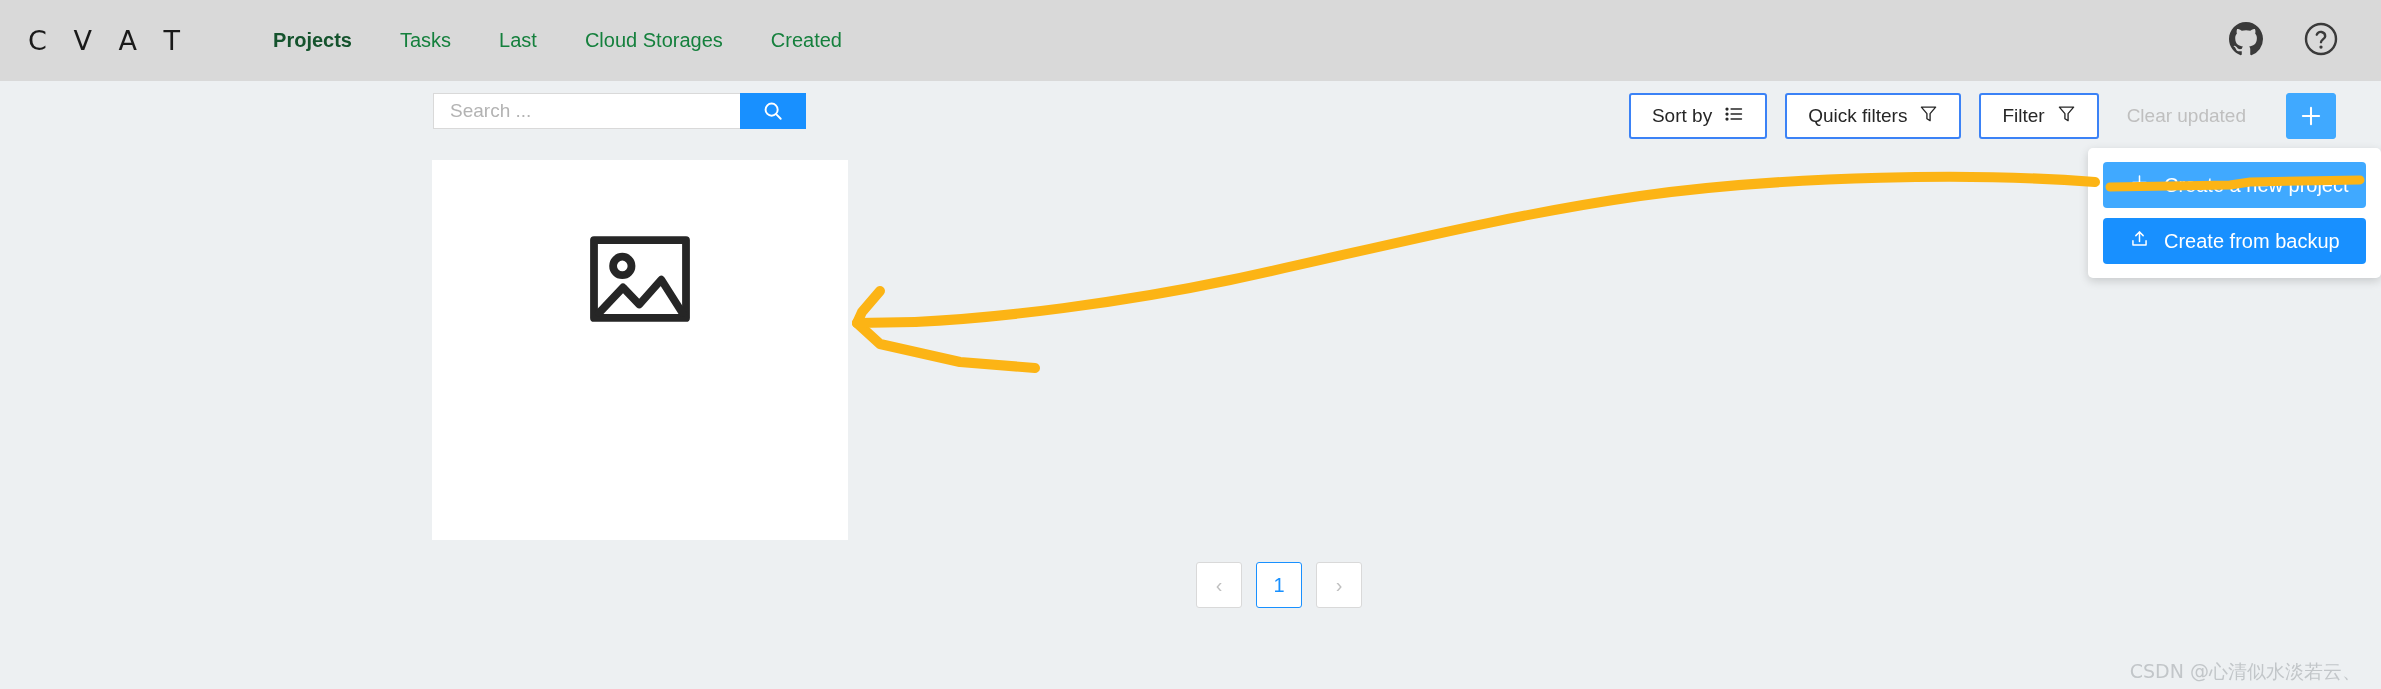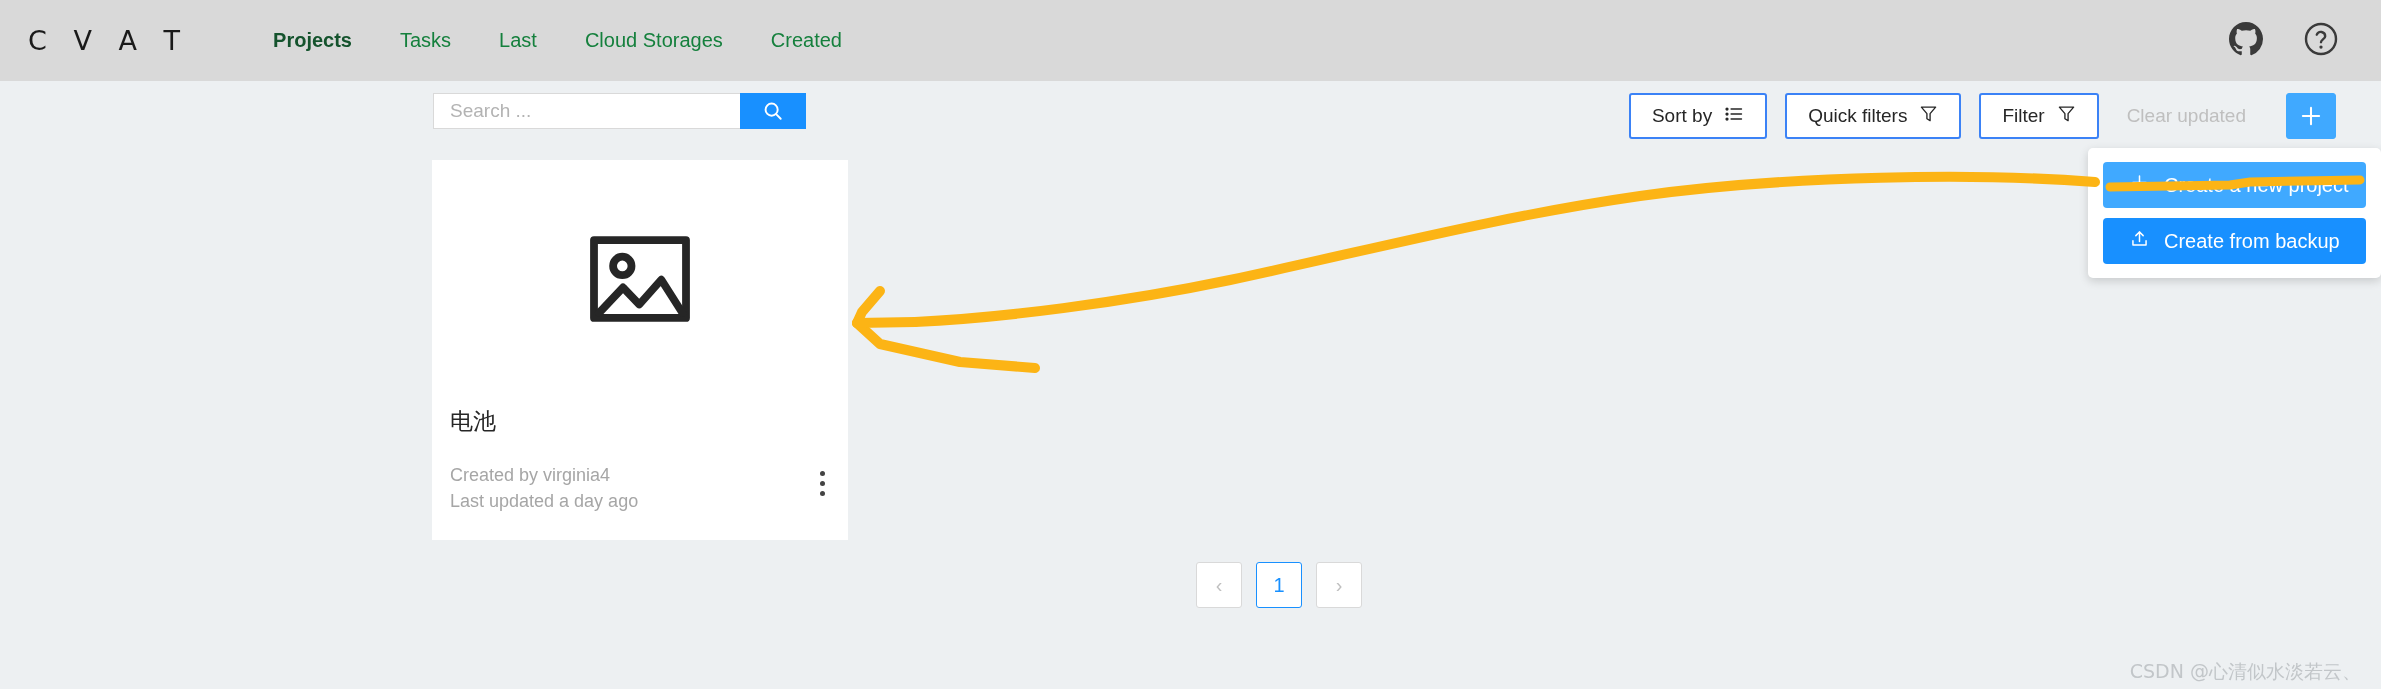--- a/index.html
+++ b/index.html
@@ -313,32 +313,20 @@
 <div id="project-card">
   <div id="card-preview">
     <span>
       <svg width="108" height="92" viewBox="0 0 30 26" fill="none" stroke="#262626" stroke-width="2.2" stroke-linejoin="round">
         <rect x="2" y="2" width="26" height="22"></rect>
         <circle cx="10" cy="9.3" r="2.6"></circle>
         <path d="M3.4 22.6l6.8-7.2 4.6 4.8 6.2-7 6 9.4" stroke-linecap="round"></path>
       </svg>
     </span>
   </div>
-  <div id="card-body">
-    <div id="card-title">电池</div>
-    <div id="card-meta-wrap">
-      <div class="card-meta">Created by virginia4</div>
-      <div class="card-meta">Last updated a day ago</div>
-    </div>
-    <div id="card-menu-dots">
-      <i></i>
-        <i></i>
-        <i></i>
-    </div>
-  </div>
 </div>
 
 <div id="pagination">
   <div class="page-btn">‹</div>
   <div class="page-btn active">1</div>
   <div class="page-btn">›</div>
 </div>
 
 <svg id="annotation" viewBox="0 0 2381 689">
 

